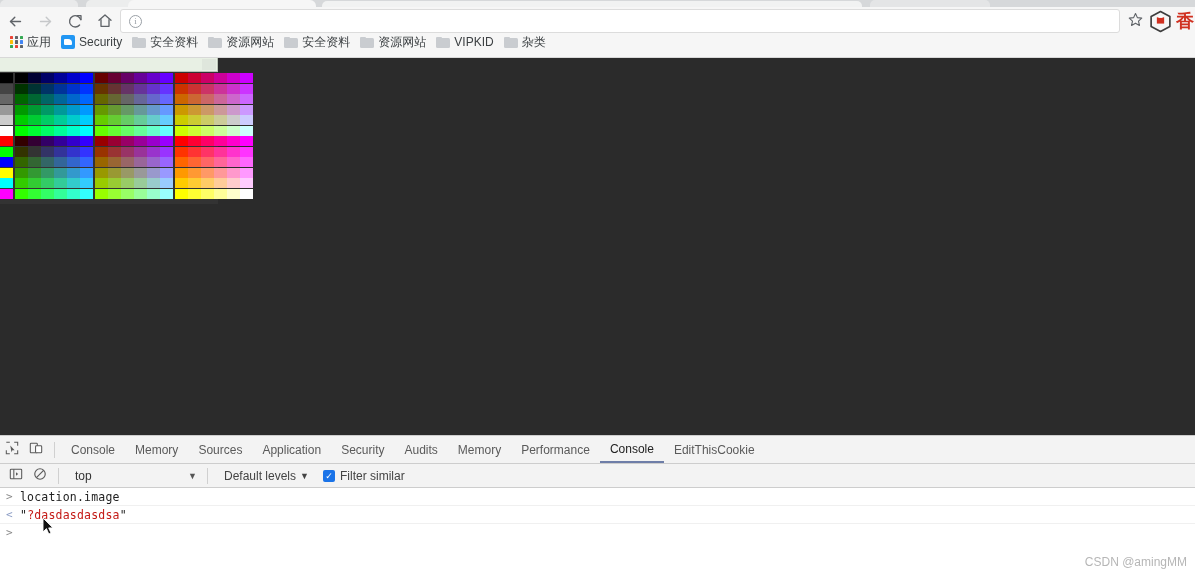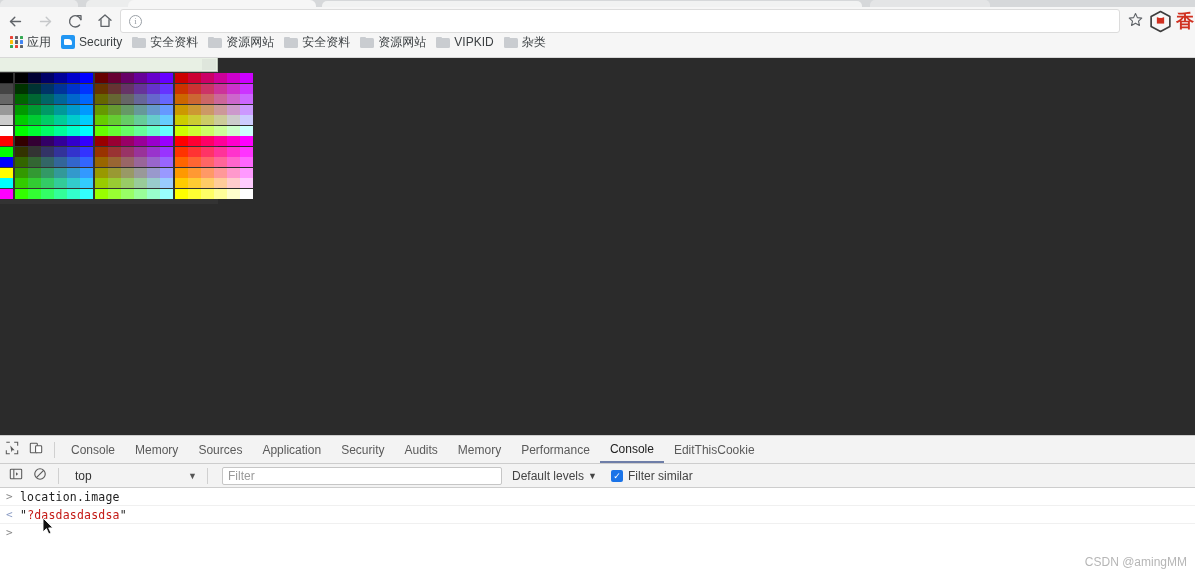--- a/index.html
+++ b/index.html
@@ -663,21 +663,20 @@
               <line x1="3.9" y1="12.1" x2="12.1" y2="3.9"></line>
             </svg>
         </span>
       </div>
       <div class="dt-sep"></div>
       <div class="ctx-select">
         <span>top</span>
         <span style="font-size:9px;color:#555">▼</span>
       </div>
       <div class="dt-sep"></div>
-      <div class="filter-box">Filter</div>
       <div class="levels">
         <span>Default levels</span>
         <span style="font-size:9px">▼</span>
       </div>
       <div class="grp-sim">
         <span class="chk">✓</span>
         <span>Filter similar</span>
       </div>
     </div>
 

